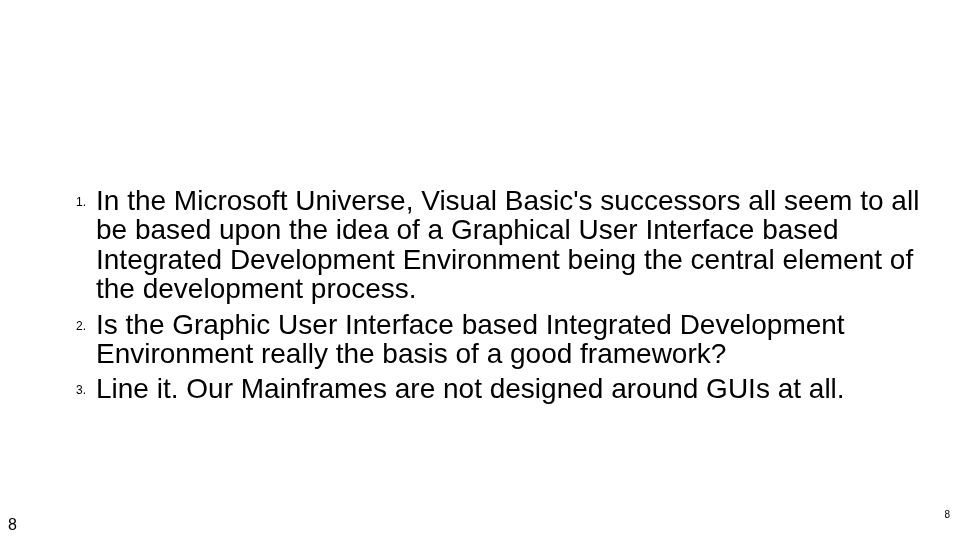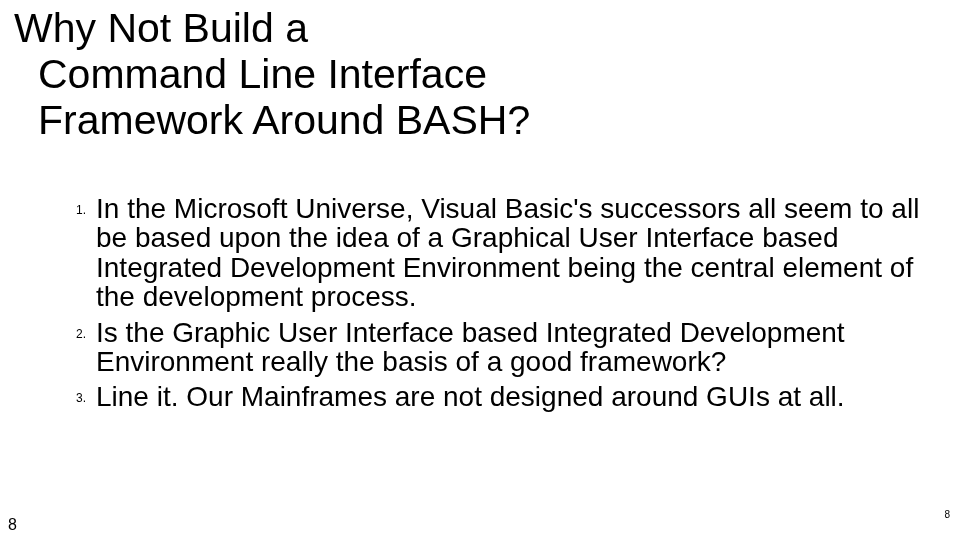--- a/index.html
+++ b/index.html
@@ -28,21 +28,21 @@
     line-height: 1.12;
     font-weight: 400;
     letter-spacing: 0px;
   }
   .title .l2, .title .l3 {
     padding-left: 24px;
     display: block;
   }
   .body {
     position: absolute;
-    top: 194px;
+    top: 186px;
     left: 58px;
     right: 20px;
   }
   ol.points {
     margin: 0;
     padding: 0;
     list-style: none;
     counter-reset: item;
   }
   ol.points > li {
@@ -74,25 +74,20 @@
     right: 10px;
     bottom: 20px;
     font-size: 10px;
   }
 </style>
 </head>
 <body>
 
 <div class="slide">
 
-  <div class="title">
-    <span>Why Not Build a</span><br>
-    <span class="l2">Command Line Interface</span>
-    <span class="l3">Framework Around BASH?</span>
-  </div>
 
   <div class="body">
     <ol class="points">
       <li><span>In the Microsoft Universe, Visual Basic's successors all seem to all be based upon the idea of a Graphical User Interface based Integrated Development Environment being the central element of the development process.</span></li>
       <li><span>Is the Graphic User Interface based Integrated Development Environment really the basis of a good framework?</span></li>
       <li><span>Line it.  Our Mainframes are not designed around GUIs at all.</span></li>
     </ol>
   </div>
 
   <div class="pagenum-left">8</div>

